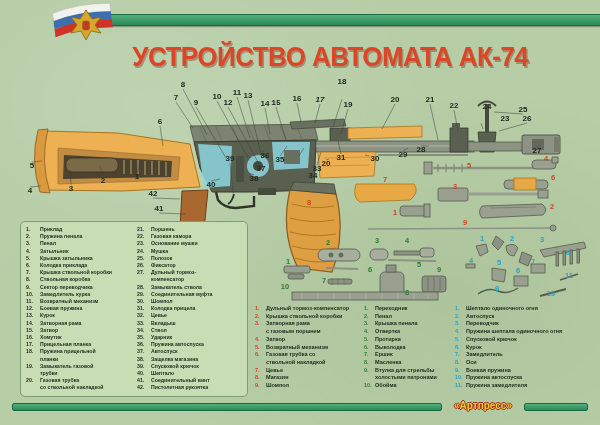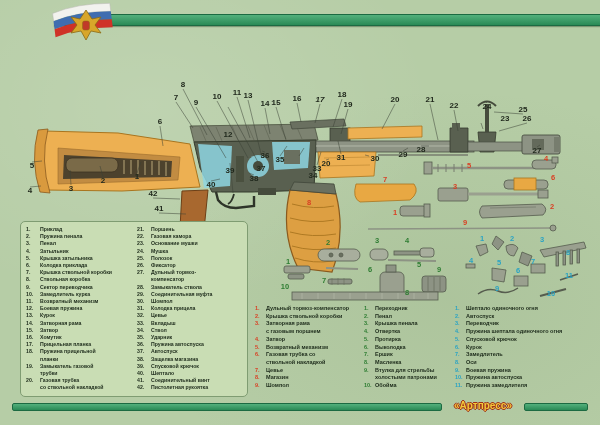--- a/index.html
+++ b/index.html
@@ -299,48 +299,48 @@
       <span class="co k" style="left: 103px; top: 181px;">2</span>
       <span class="co k" style="left: 71px; top: 189px;">3</span>
       <span class="co k" style="left: 30px; top: 191px;">4</span>
       <span class="co k" style="left: 32px; top: 166px;">5</span>
       <span class="co k" style="left: 160px; top: 122px;">6</span>
       <span class="co k" style="left: 176px; top: 98px;">7</span>
       <span class="co k" style="left: 183px; top: 85px;">8</span>
       <span class="co k" style="left: 196px; top: 103px;">9</span>
       <span class="co k" style="left: 217px; top: 97px;">10</span>
       <span class="co k" style="left: 237px; top: 93px;">11</span>
-      <span class="co k" style="left: 228px; top: 103px; margin-top: 32px;">12</span>
+      <span class="co k" style="left: 228px; top: 103px;">12</span>
       <span class="co k" style="left: 248px; top: 96px;">13</span>
       <span class="co k" style="left: 265px; top: 104px;">14</span>
       <span class="co k" style="left: 276px; top: 103px; font-family: Liberation Mono, monospace;">15</span>
       <span class="co k" style="left: 297px; top: 99px;">16</span>
       <span class="co k" style="left: 320px; top: 100px; font-style: italic;">17</span>
-      <span class="co k" style="left: 342px; top: 95px;">18</span>
+      <span class="co k" style="left: 342px; top: 82px;">18</span>
       <span class="co k" style="left: 348px; top: 105px;">19</span>
       <span class="co k" style="left: 395px; top: 100px;">20</span>
       <span class="co k" style="left: 430px; top: 100px;">21</span>
       <span class="co k" style="left: 454px; top: 106px;">22</span>
       <span class="co k" style="left: 505px; top: 119px;">23</span>
       <span class="co k" style="left: 487px; top: 107px;">24</span>
       <span class="co k" style="left: 523px; top: 110px;">25</span>
       <span class="co k" style="left: 527px; top: 119px;">26</span>
       <span class="co k" style="left: 537px; top: 151px;">27</span>
       <span class="co k" style="left: 421px; top: 150px;">28</span>
       <span class="co k" style="left: 403px; top: 155px;">29</span>
       <span class="co k" style="left: 365px; top: 159px; margin-left: 10px;">30</span>
       <span class="co k" style="left: 341px; top: 158px;">31</span>
       <span class="co k" style="left: 326px; top: 164px;">20</span>
       <span class="co k" style="left: 317px; top: 169px;">33</span>
       <span class="co k" style="left: 313px; top: 160px; margin-top: 16px;">34</span>
       <span class="co k" style="left: 280px; top: 160px;">35</span>
       <span class="co k" style="left: 265px; top: 156px;">36</span>
       <span class="co k" style="left: 261px; top: 169px;">37</span>
       <span class="co k" style="left: 254px; top: 179px;">38</span>
-      <span class="co k" style="left: 230px; top: 159px; margin-top: 12px;">39</span>
+      <span class="co k" style="left: 230px; top: 159px;">39</span>
       <span class="co k" style="left: 211px; top: 185px;">40</span>
       <span class="co k" style="left: 159px; top: 209px;">41</span>
       <span class="co k" style="left: 153px; top: 194px;">42</span>
       <span class="co r" style="left: 395px; top: 213px;">1</span>
       <span class="co r" style="left: 552px; top: 207px;">2</span>
       <span class="co r" style="left: 455px; top: 187px;">3</span>
       <span class="co r" style="left: 546px; top: 159px;">4</span>
       <span class="co r" style="left: 469px; top: 166px;">5</span>
       <span class="co r" style="left: 553px; top: 178px;">6</span>
       <span class="co r" style="left: 385px; top: 180px;">7</span>
@@ -373,20 +373,21 @@
   <svg id="flag" width="74" height="50" viewBox="0 0 74 50">
     <g transform="rotate(-7 35 25)">
       <path d="M8,12 Q34,5 66,9 L66,17 Q34,13 8,20 Z" fill="#f2f2ee" stroke="#b9b9b2" stroke-width="0.5"></path>
       <path d="M8,20 Q34,13 66,17 L66,25 Q34,21 8,28 Z" fill="#3f6db0"></path>
       <path d="M8,28 Q34,21 66,25 L66,33 Q34,29 8,36 Z" fill="#cf3227"></path>
     </g>
     <path d="M40,12 L46,21 L55,19 L49,27 L55,35 L45,33 L40,42 L35,33 L25,35 L31,27 L25,19 L34,21 Z" fill="#d8a62a" stroke="#8a6a14" stroke-width="0.8"></path>
     <rect x="36.5" y="23" width="7" height="9" rx="2" fill="#c03a28" stroke="#8a6a14" stroke-width="0.5"></rect>
   </svg>
 
+  <div id="page-title"><span>УСТРОЙСТВО АВТОМАТА АК-74</span></div>
 
   <div id="main-panel">
     <div class="mcol">
         <div class="row">
           <span class="num">1.</span>
           <span class="lbl">Приклад</span>
         </div>
         <div class="row">
           <span class="num">2.</span>
           <span class="lbl">Пружина пенала</span>

